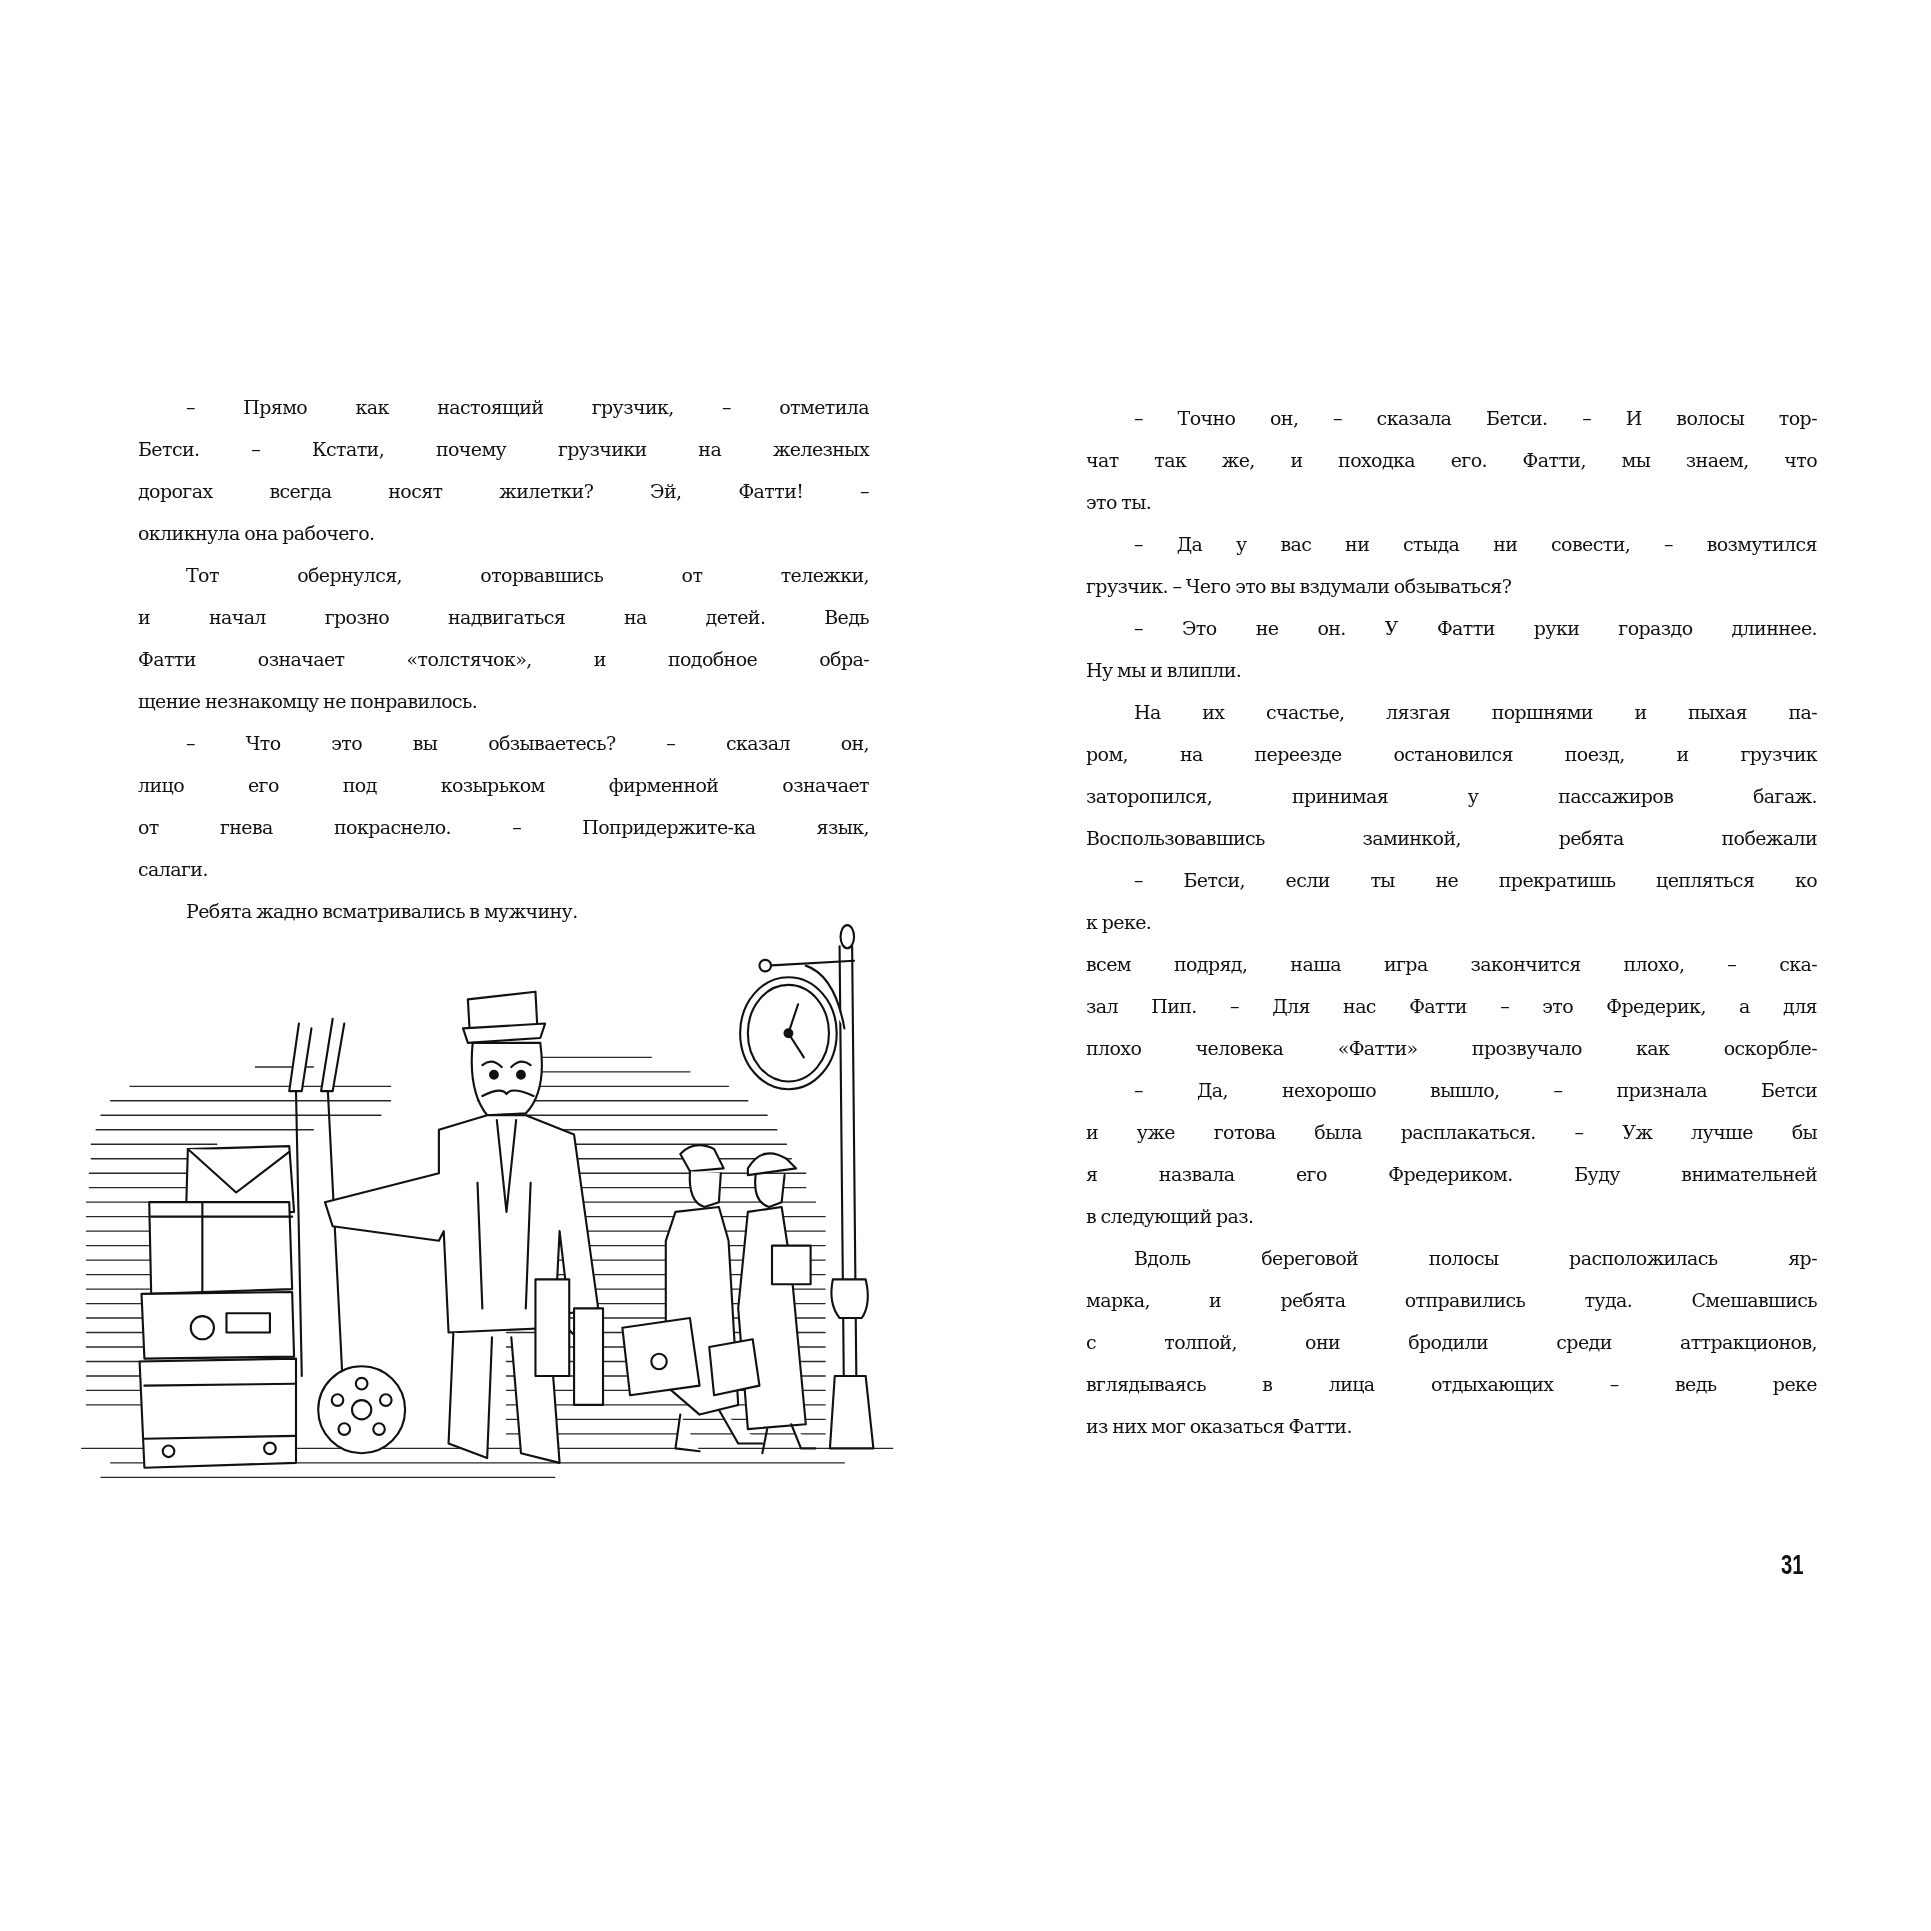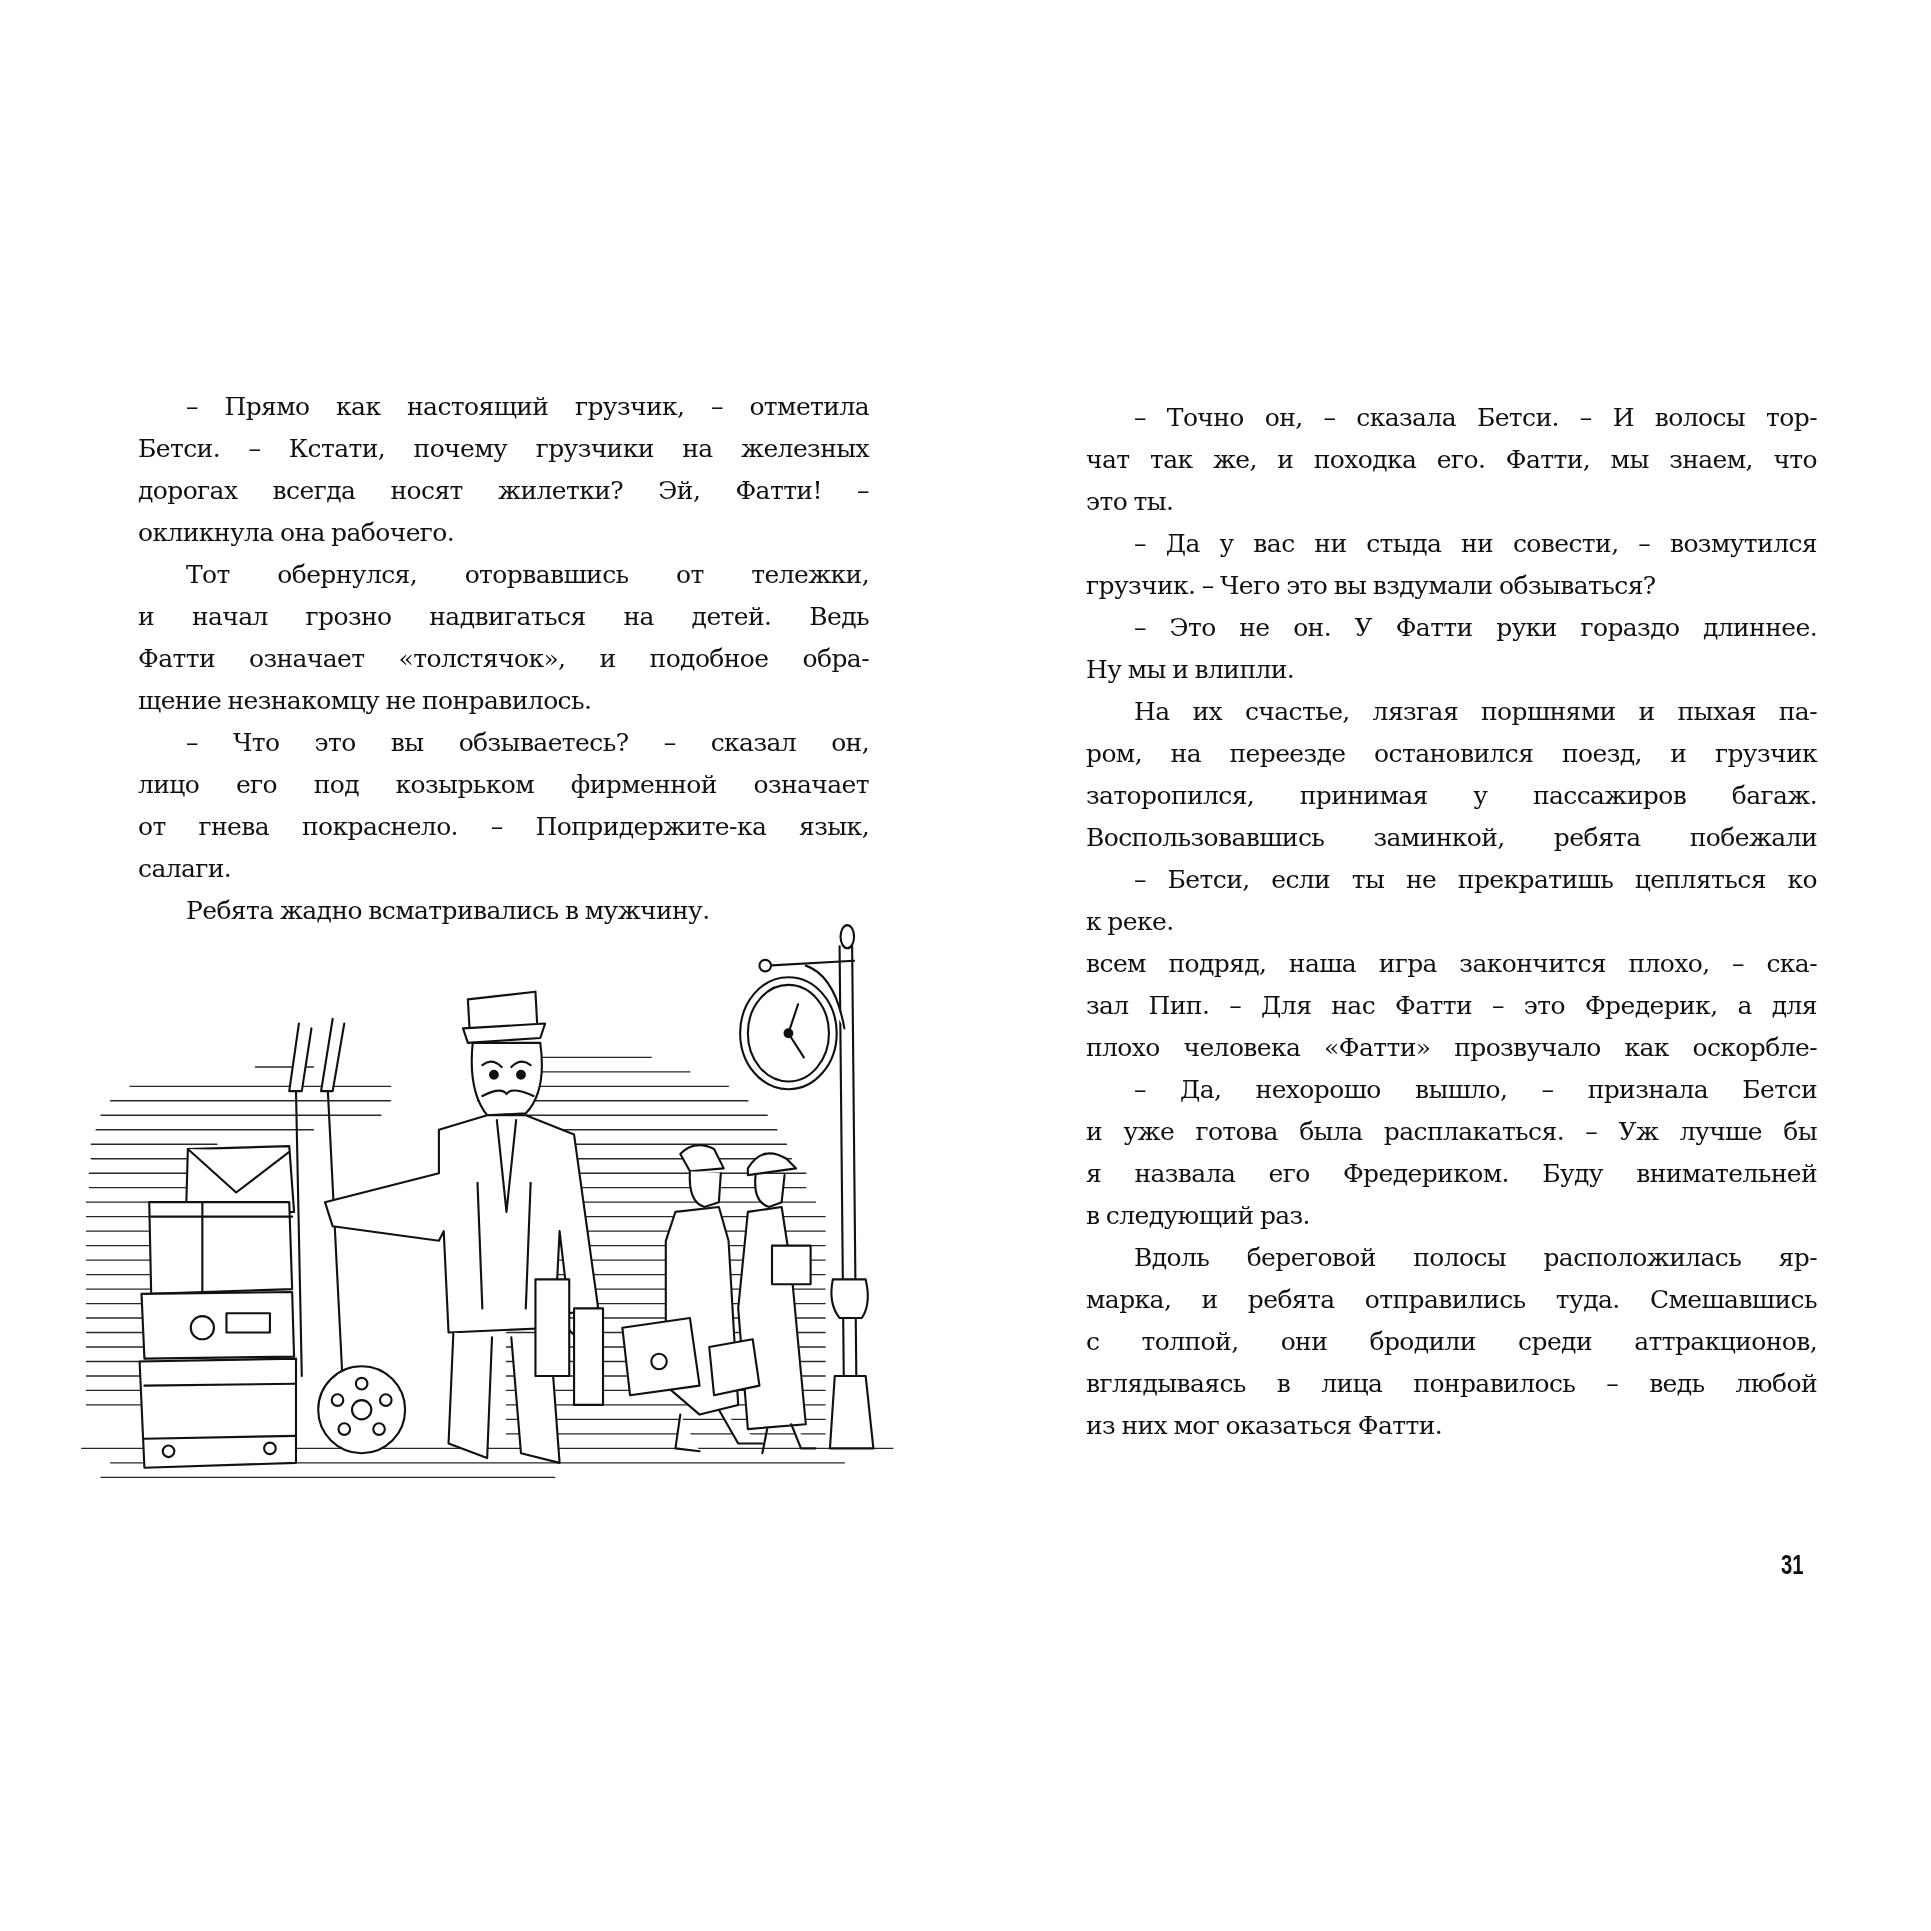--- a/index.html
+++ b/index.html
@@ -1,20 +1,20 @@
 <!DOCTYPE html>
 <html><head>
   <meta charset="utf-8">
   <style>
     html, body { margin:0; padding:0; background:#ffffff; }
     body { width:1931px; height:1931px; position:relative; overflow:hidden; color:#111; }
     .col {
       position:absolute;
       font-family: "DejaVu Serif", "Liberation Serif", serif;
-      font-size:25px;
+      font-size:19px;
       line-height:42px;
       text-align:justify;
       letter-spacing:-0.6px;
       word-spacing:-1px;
     }
     .col-left  { left:138px;  top:386px; width:731px; }
     .col-right { left:1086px; top:397px; width:731px; }
     .line { display:block; white-space:nowrap; text-align:justify; text-align-last:justify; height:42px; }
     .line.last { text-align-last:left; }
     .indent { padding-left:48px; }
@@ -205,18 +205,18 @@
     <span class="line">всем подряд, наша игра закончится плохо, – ска-</span>
     <span class="line">зал Пип. – Для нас Фатти – это Фредерик, а для</span>
     <span class="line">плохо человека «Фатти» прозвучало как оскорбле-</span>
     <span class="line indent">– Да, нехорошо вышло, – признала Бетси</span>
     <span class="line">и уже готова была расплакаться. – Уж лучше бы</span>
     <span class="line">я назвала его Фредериком. Буду внимательней</span>
     <span class="line last">в следующий раз.</span>
     <span class="line indent">Вдоль береговой полосы расположилась яр-</span>
     <span class="line">марка, и ребята отправились туда. Смешавшись</span>
     <span class="line">с толпой, они бродили среди аттракционов,</span>
-    <span class="line">вглядываясь в лица понравилось – ведь любой</span>
+    <span class="line">вглядываясь в лица отдыхающих – ведь реке</span>
     <span class="line last">из них мог оказаться Фатти.</span>
   </div>
 
 <div class="page-number">31</div>
 
 
 </body></html>

